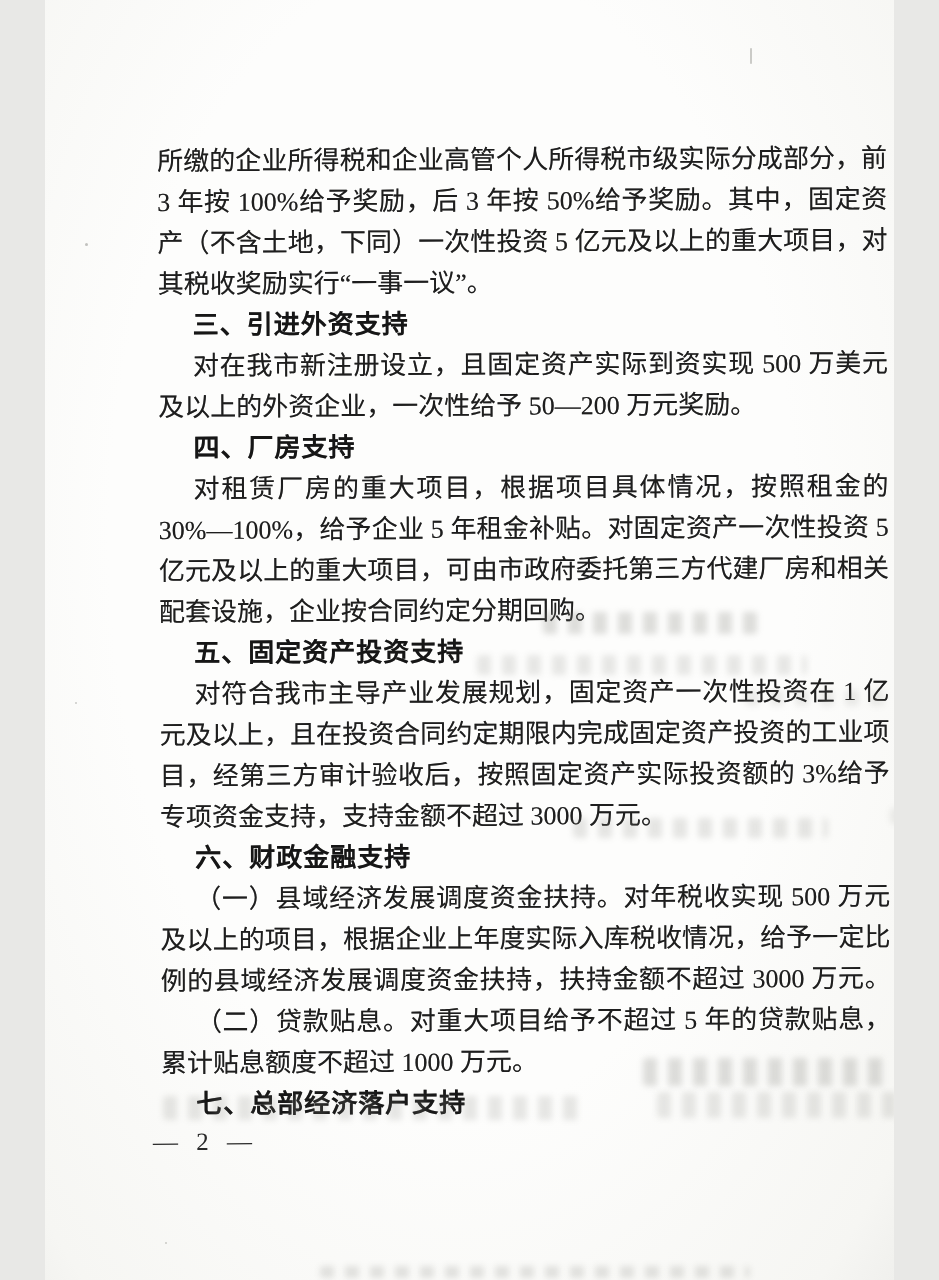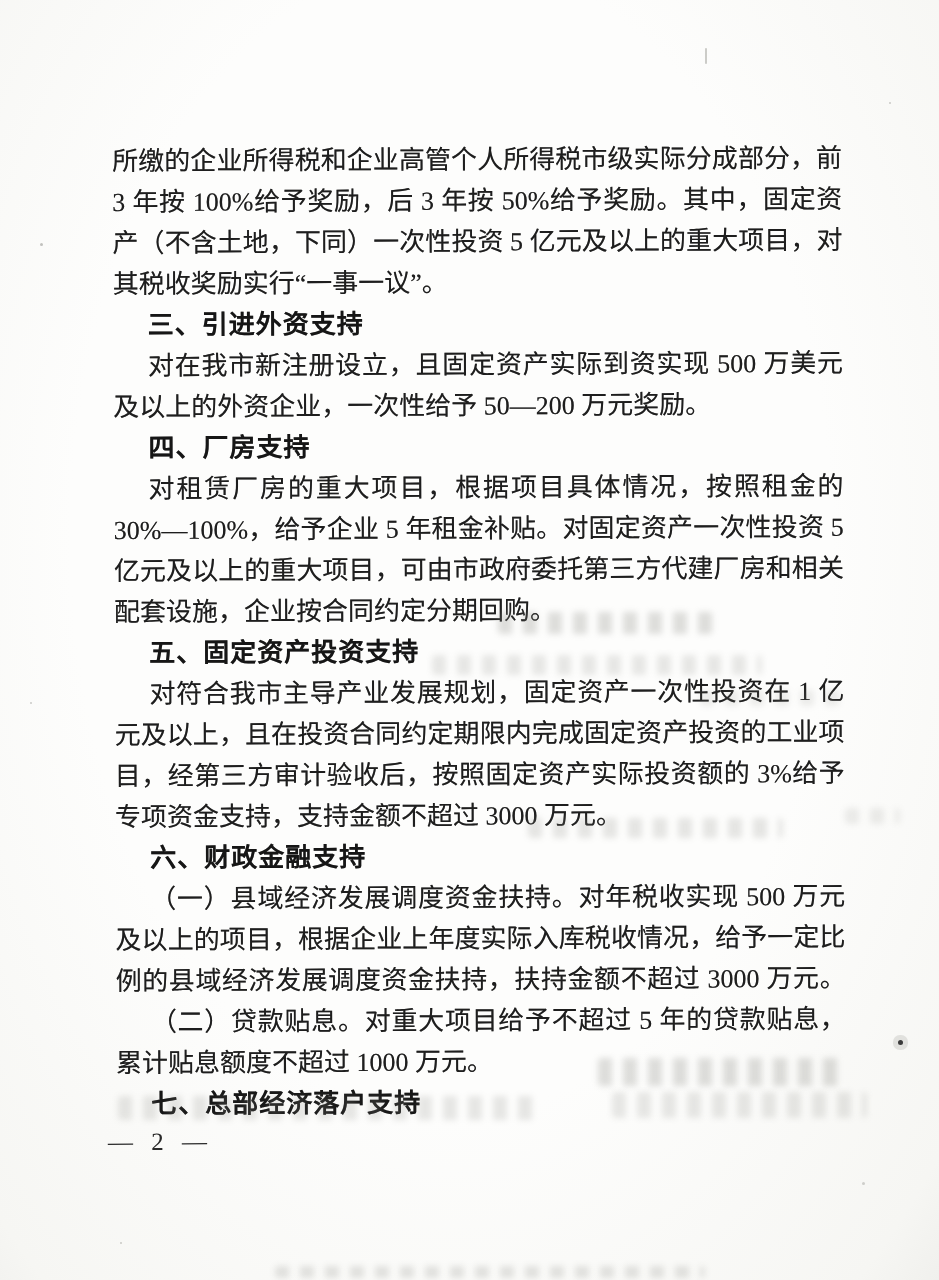--- a/index.html
+++ b/index.html
@@ -1,18 +1,18 @@
 <!DOCTYPE html>
 <html lang="zh-CN"><head>
 <meta charset="utf-8">
 <style>
   html, body { margin: 0; padding: 0; background: #e8e8e6; }
   .page {
     position: relative;
-    width: 939px;
+    width: 849px;
     height: 1280px;
     margin: 0 auto;
     background:
       radial-gradient(ellipse at 48% 42%, #fdfdfc 55%, #f6f6f3 92%, #f0f0ed 100%);
     overflow: hidden;
     box-sizing: border-box;
   }
   .content {
     position: absolute;
     left: 112px;

